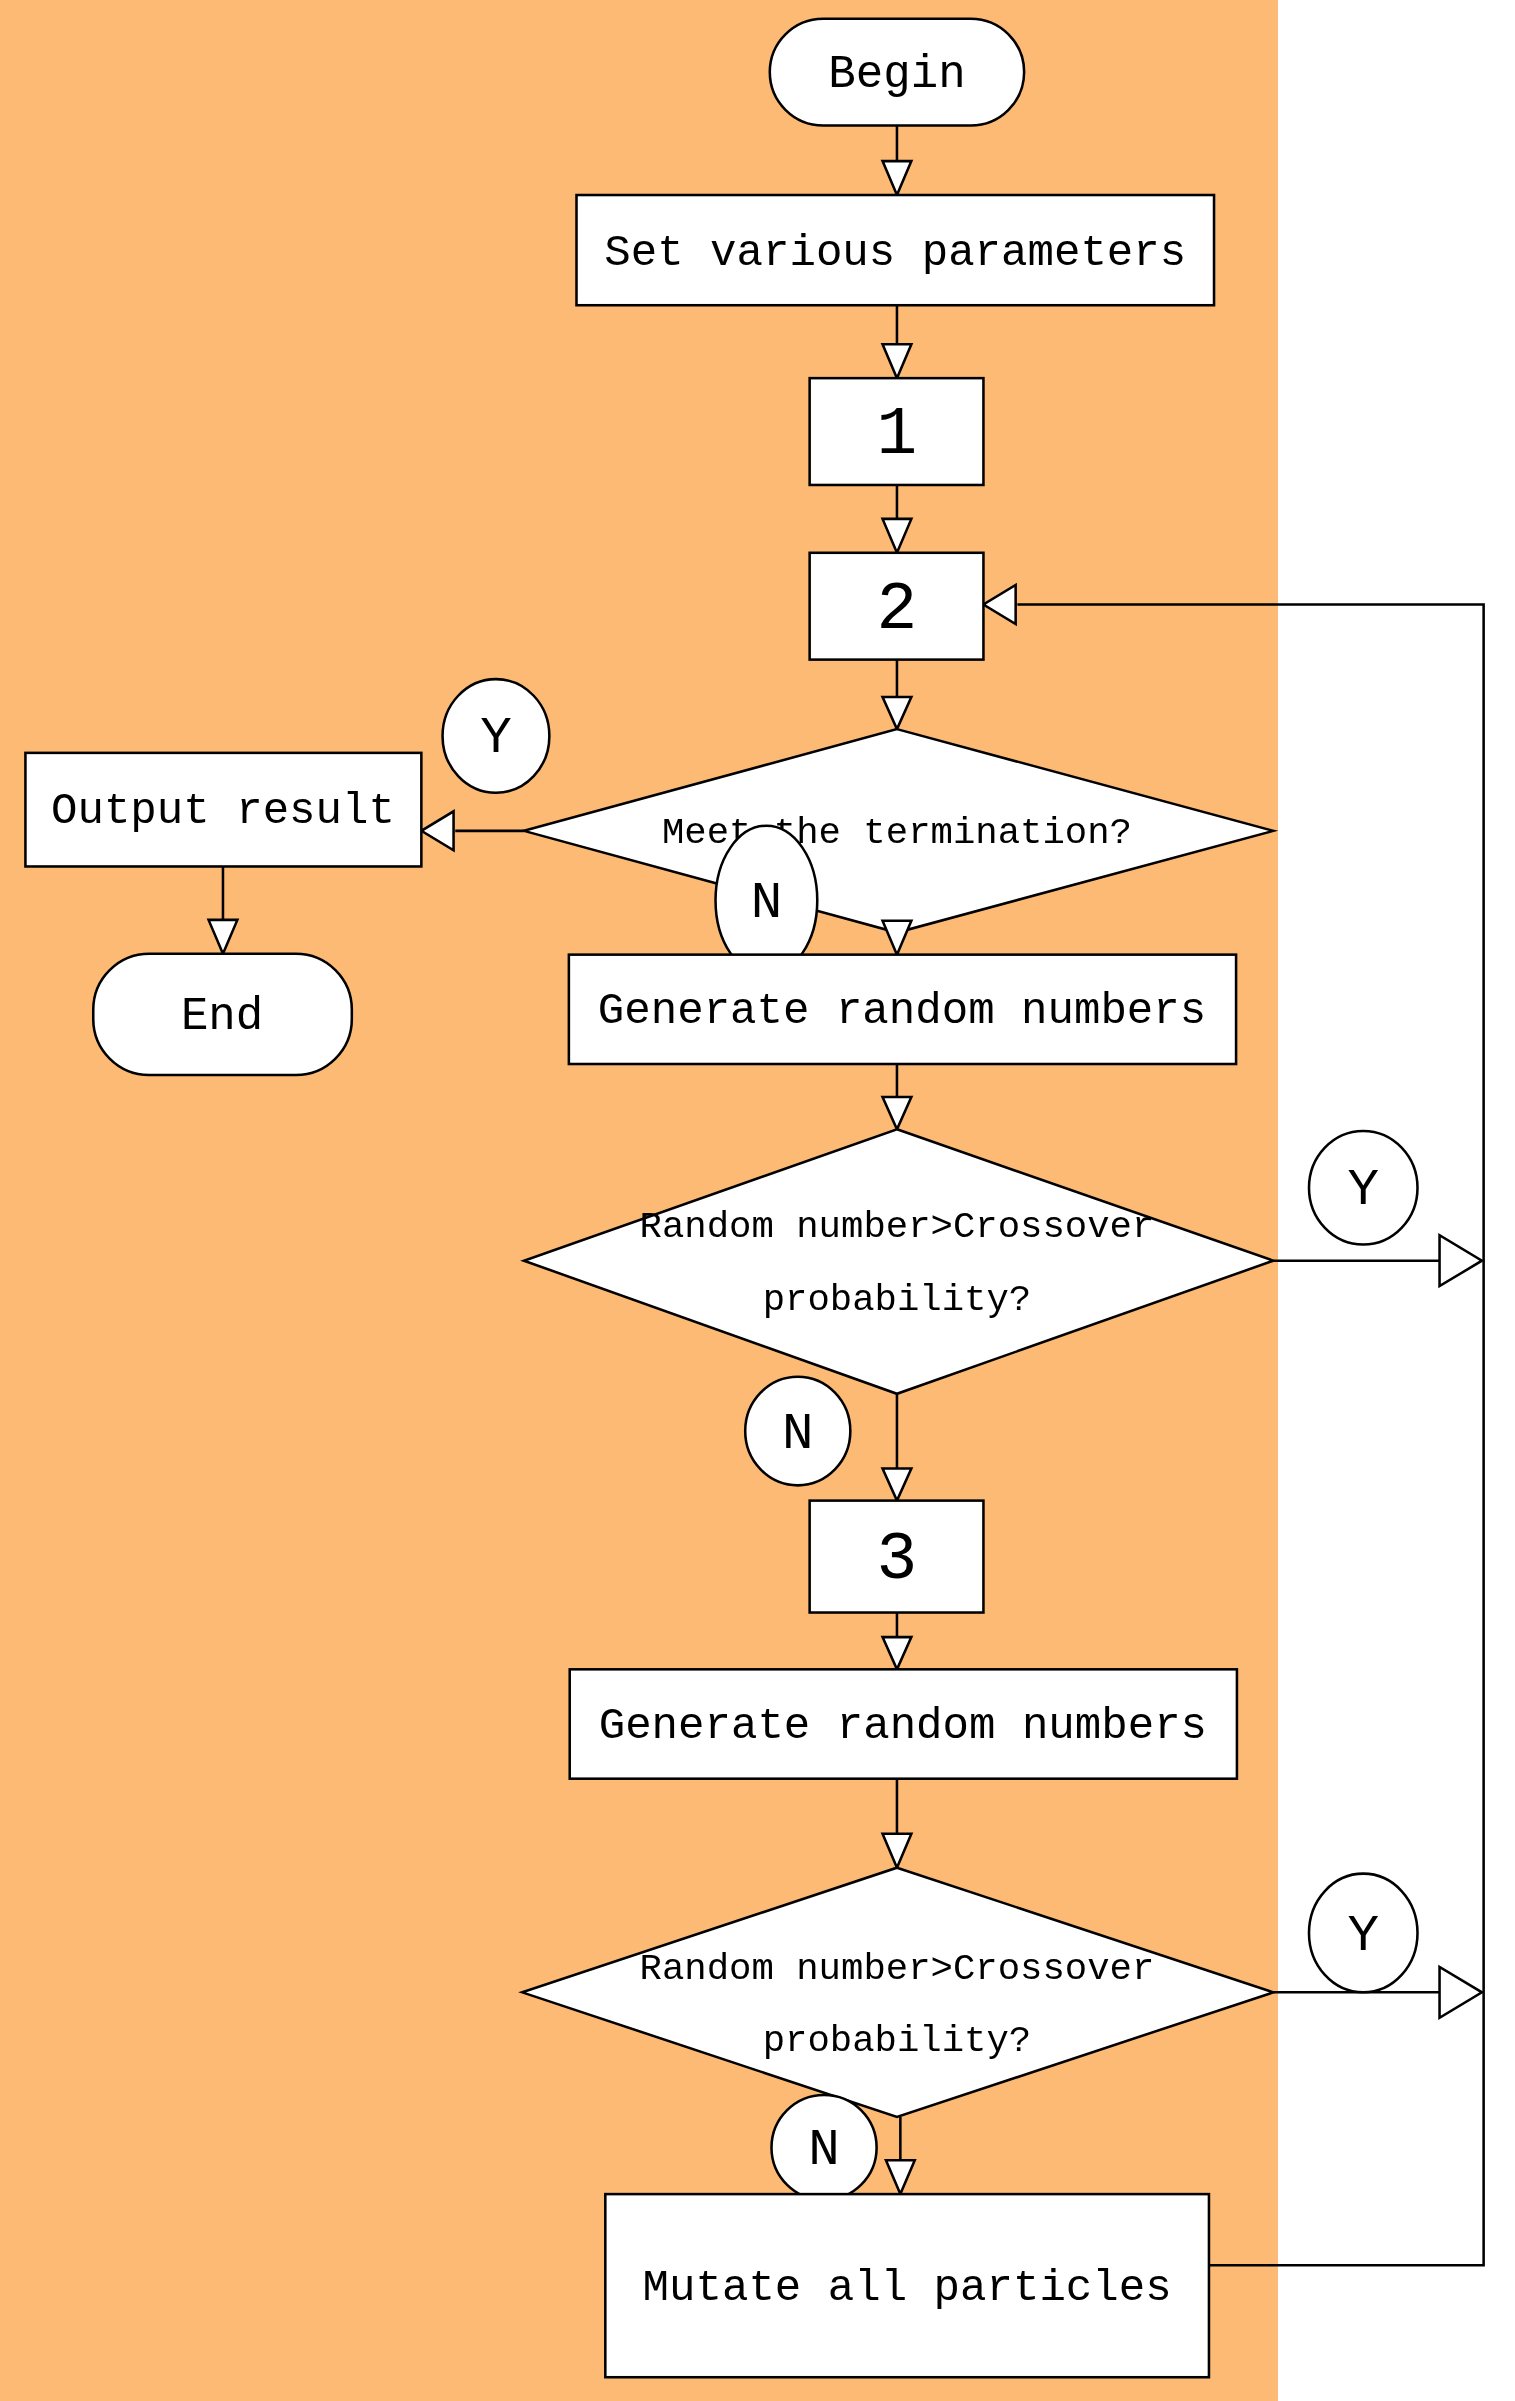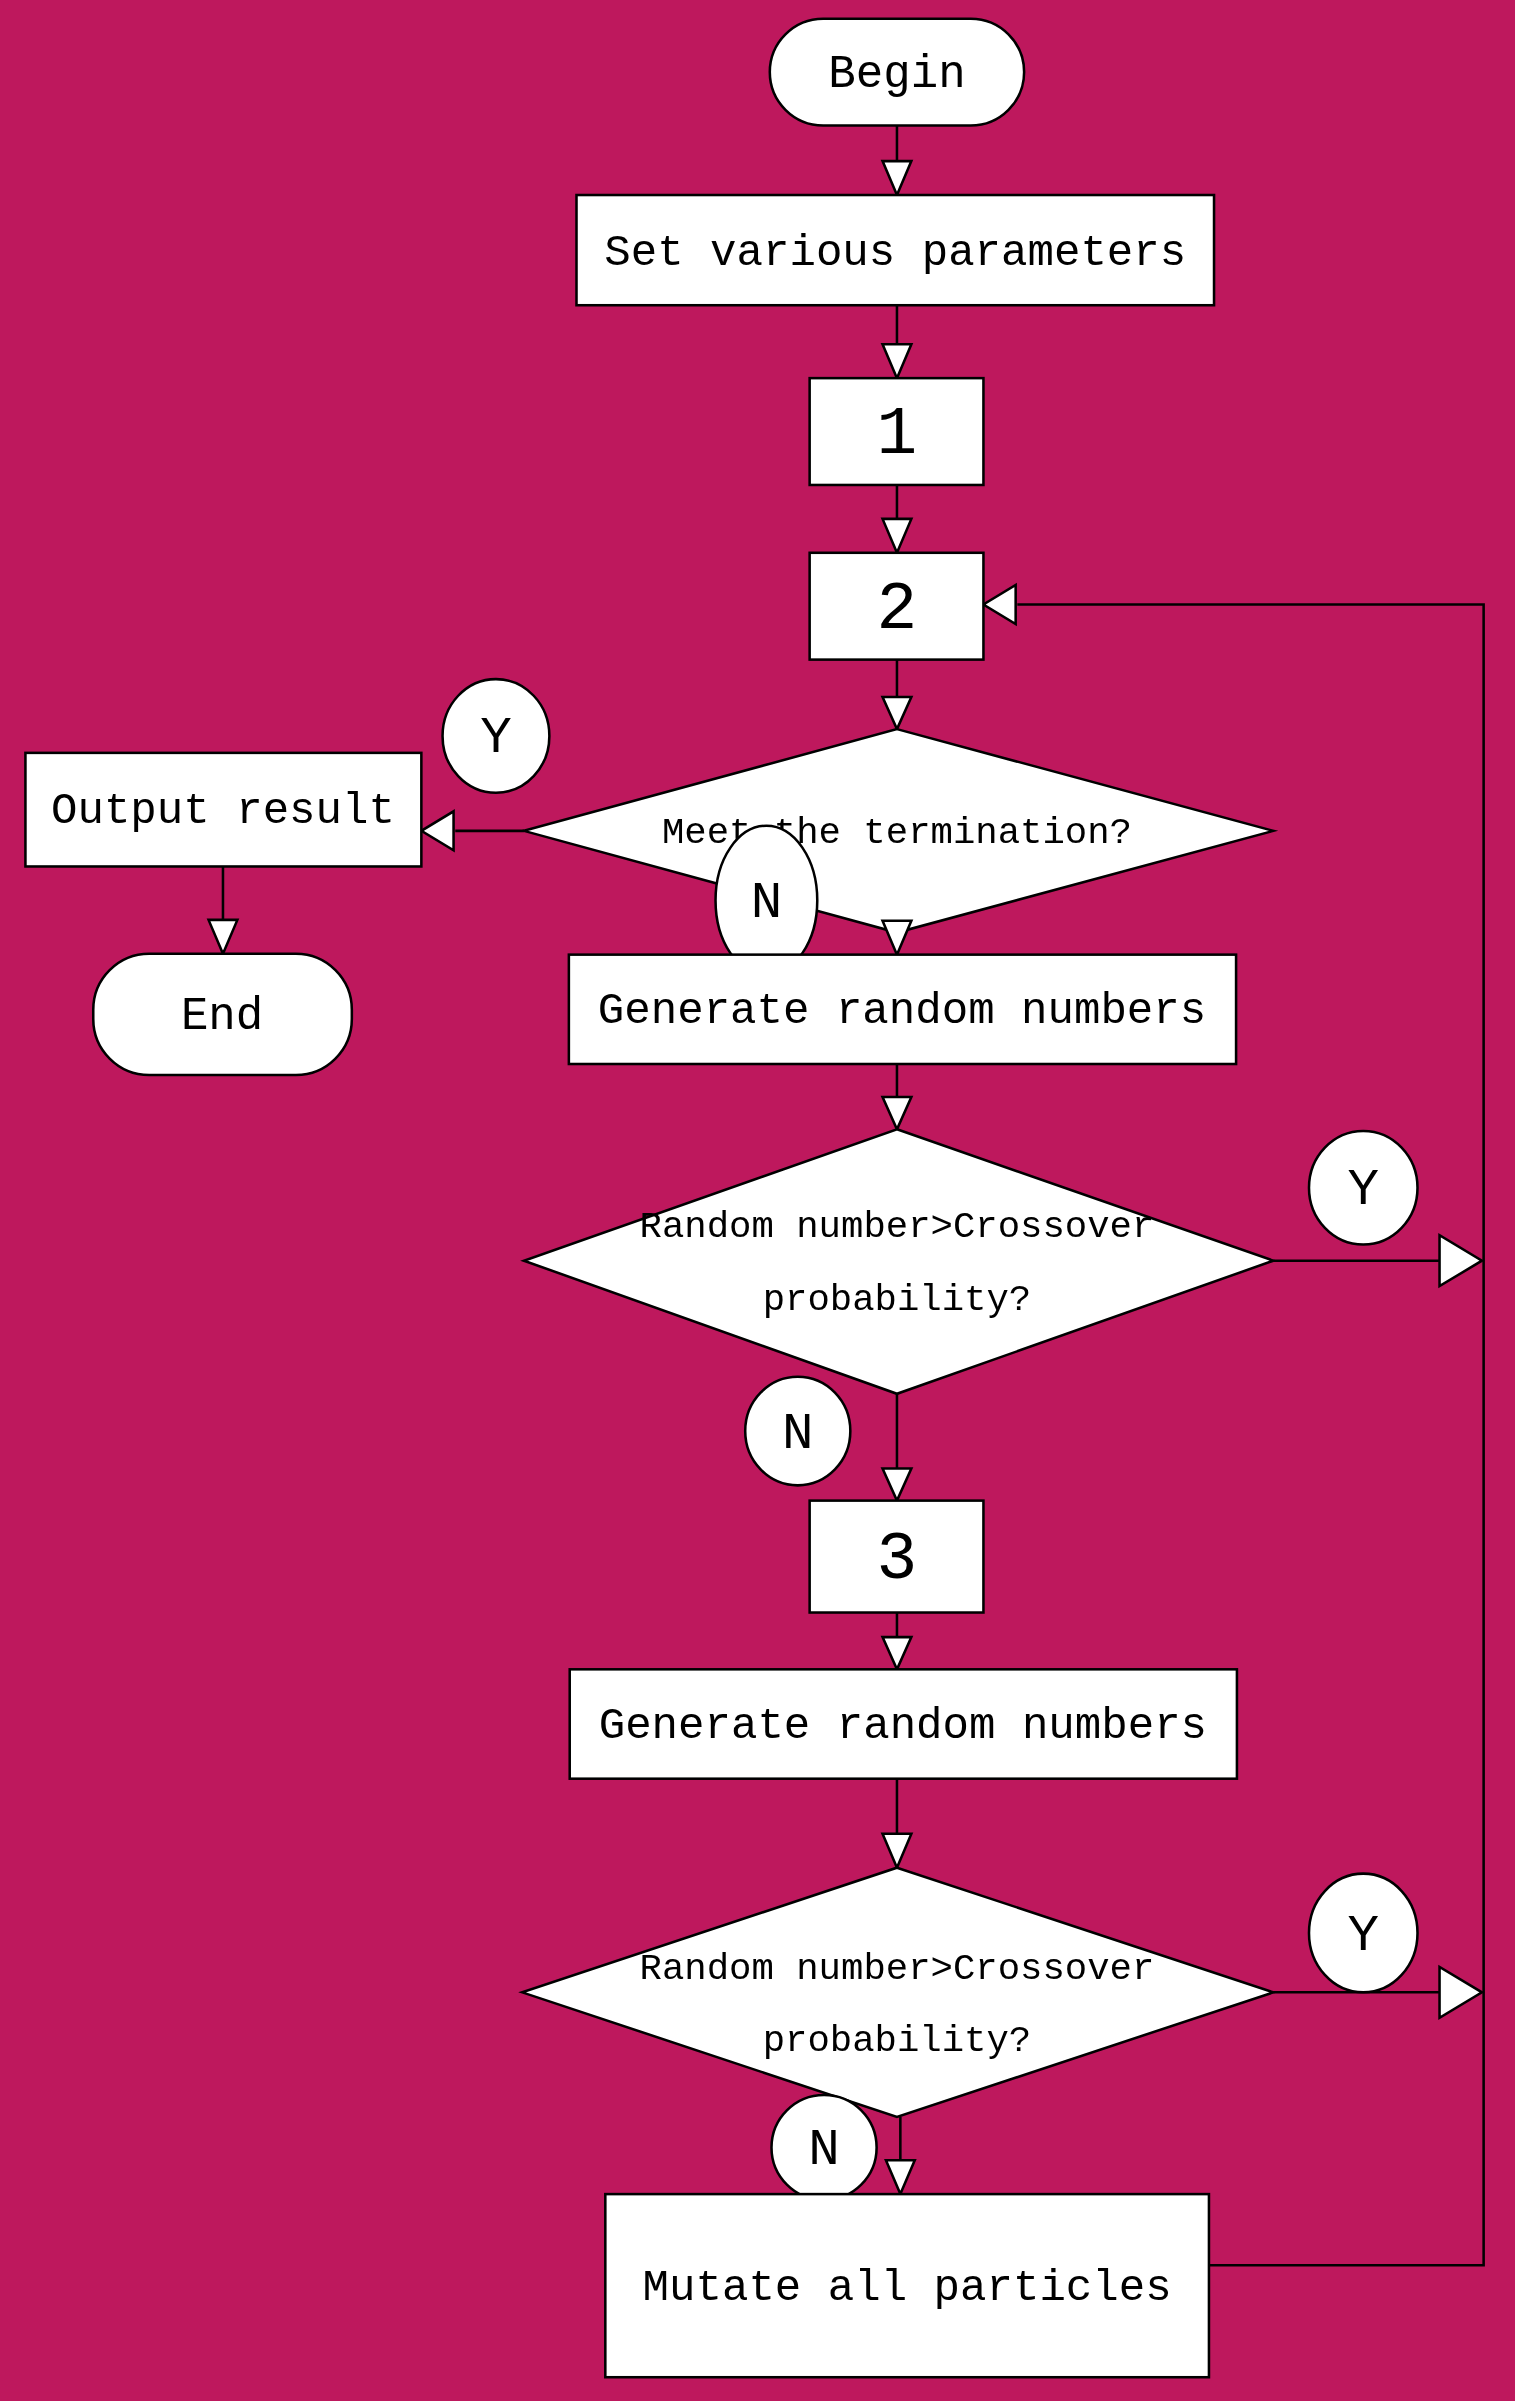--- a/index.html
+++ b/index.html
@@ -1,23 +1,23 @@
 <!DOCTYPE html>
 <html style="font-size:13.6px"><head>
 <meta charset="utf-8">
 <style>
   html, body {
     margin: 0;
     padding: 0;
     background: #ffffff;
   }
   .canvas {
-    width: 1515px;
+    width: 1278px;
     height: 2401px;
-    background: #be185d;
+    background: #fdba74;
     position: relative;
     text-decoration: underline;
   }
   svg { display: block; }
   .shape {
     fill: #ffffff;
     stroke: #000000;
     stroke-width: 3px;
   }
   .edge {

